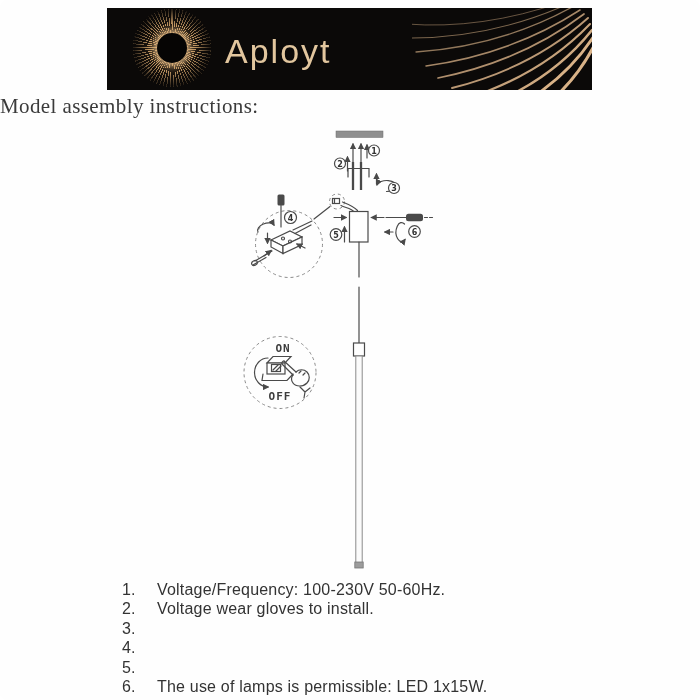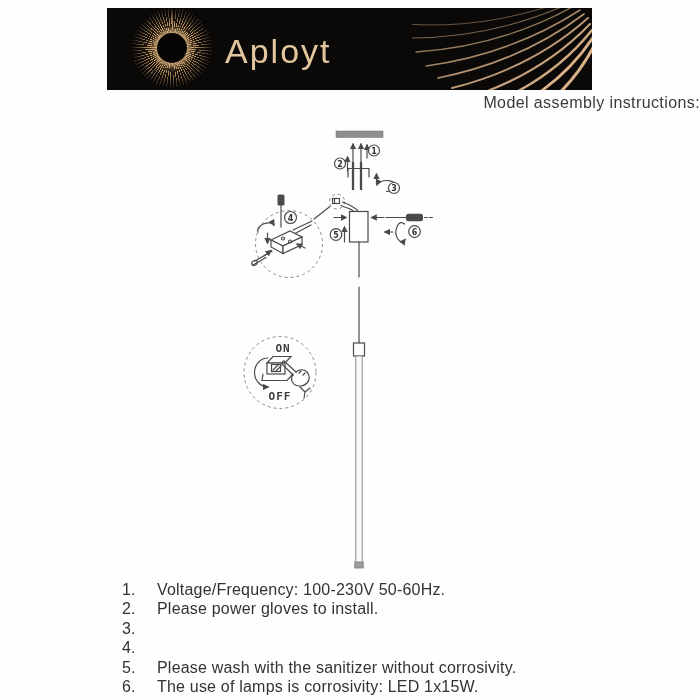--- a/index.html
+++ b/index.html
@@ -11,22 +11,22 @@
         background:repeating-conic-gradient(#c49a66 0deg 1.6deg, rgba(0,0,0,0) 1.6deg 5.2deg);}
   .sb-fade{position:absolute;inset:0;border-radius:50%;
         background:radial-gradient(circle, rgba(11,9,8,0) 0 42%, #0b0908 74%);}
   .sb-core{position:absolute;left:50%;top:50%;width:30px;height:30px;transform:translate(-50%,-50%);
         border-radius:50%;background:#060504;
         box-shadow:0 0 6px 3px rgba(226,186,134,.9),0 0 16px 7px rgba(180,135,80,.35);}
   .brand{position:absolute;left:118px;top:24px;font-size:34px;font-weight:300;color:#e2c69e;
         letter-spacing:2px;}
   .rays{position:absolute;right:0;top:0;}
   
-  .title{position:absolute;left:0;right:0;top:94px;text-align:right;font-size:16px;
-        font-weight:500;color:#3a3a3a;letter-spacing:.4px;}
+  .title{position:absolute;left:0;right:0;top:94px;text-align:left;font-size:21px;
+        font-weight:500;color:#3a3a3a;letter-spacing:.4px;font-family:Liberation Serif, serif;}
   .model{position:absolute;left:0;right:0;top:112px;text-align:center;font-size:17px;
         font-weight:500;color:#3a3a3a;letter-spacing:.4px;}
   
   .diagram{position:absolute;left:0;top:0;pointer-events:none;}
   .ln{stroke:#4a4a4a;stroke-width:1.2;fill:none;stroke-linecap:round;}
   .thk{stroke:#4a4a4a;stroke-width:2.3;fill:none;stroke-linecap:butt;}
   .dash{stroke:#8a8a8a;stroke-width:1;stroke-dasharray:3,3;fill:none;}
   .stepc{stroke:#4a4a4a;stroke-width:1.2;fill:#ffffff;}
   .stept{font:600 8px "DejaVu Sans",sans-serif;fill:#333;text-anchor:middle;dominant-baseline:central;}
   .sw-label{font:600 11px "DejaVu Sans Mono",monospace;fill:#3d3d3d;letter-spacing:1px;text-anchor:middle;}
@@ -208,31 +208,30 @@
     </g>
   </svg>
 
   <div class="list">
     <div class="row">
       <span class="num">1.</span>
       <span class="txt">Voltage/Frequency: 100-230V 50-60Hz.</span>
     </div>
     <div class="row">
       <span class="num">2.</span>
-      <span class="txt">Please power gloves to install.</span>
+      <span class="txt">Voltage wear gloves to install.</span>
     </div>
     <div class="row">
       <span class="num">3.</span>
     </div>
     <div class="row">
       <span class="num">4.</span>
     </div>
     <div class="row">
       <span class="num">5.</span>
-      <span class="txt">Please wash with the sanitizer without corrosivity.</span>
     </div>
     <div class="row">
       <span class="num">6.</span>
-      <span class="txt">The use of lamps is corrosivity: LED 1x15W.</span>
+      <span class="txt">The use of lamps is permissible: LED 1x15W.</span>
     </div>
   </div>
 
 </div>
 
 </body></html>

